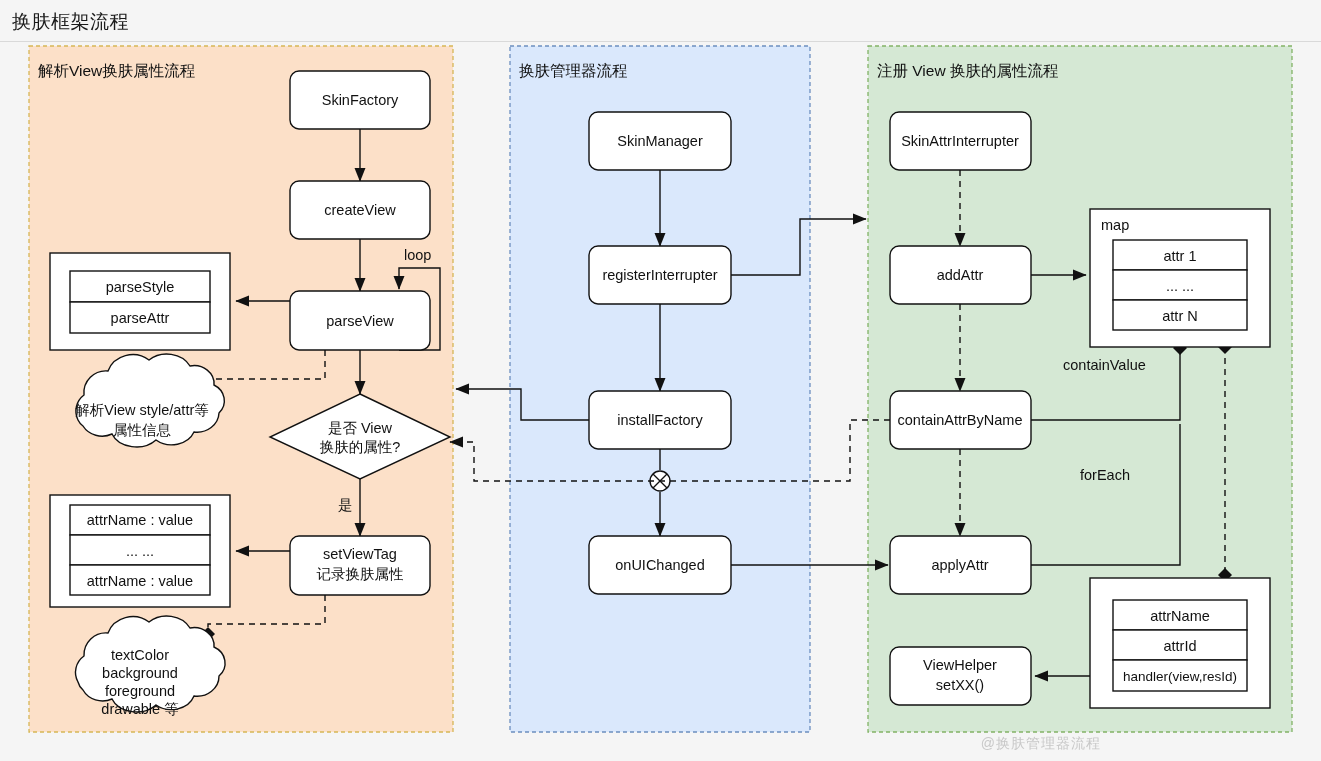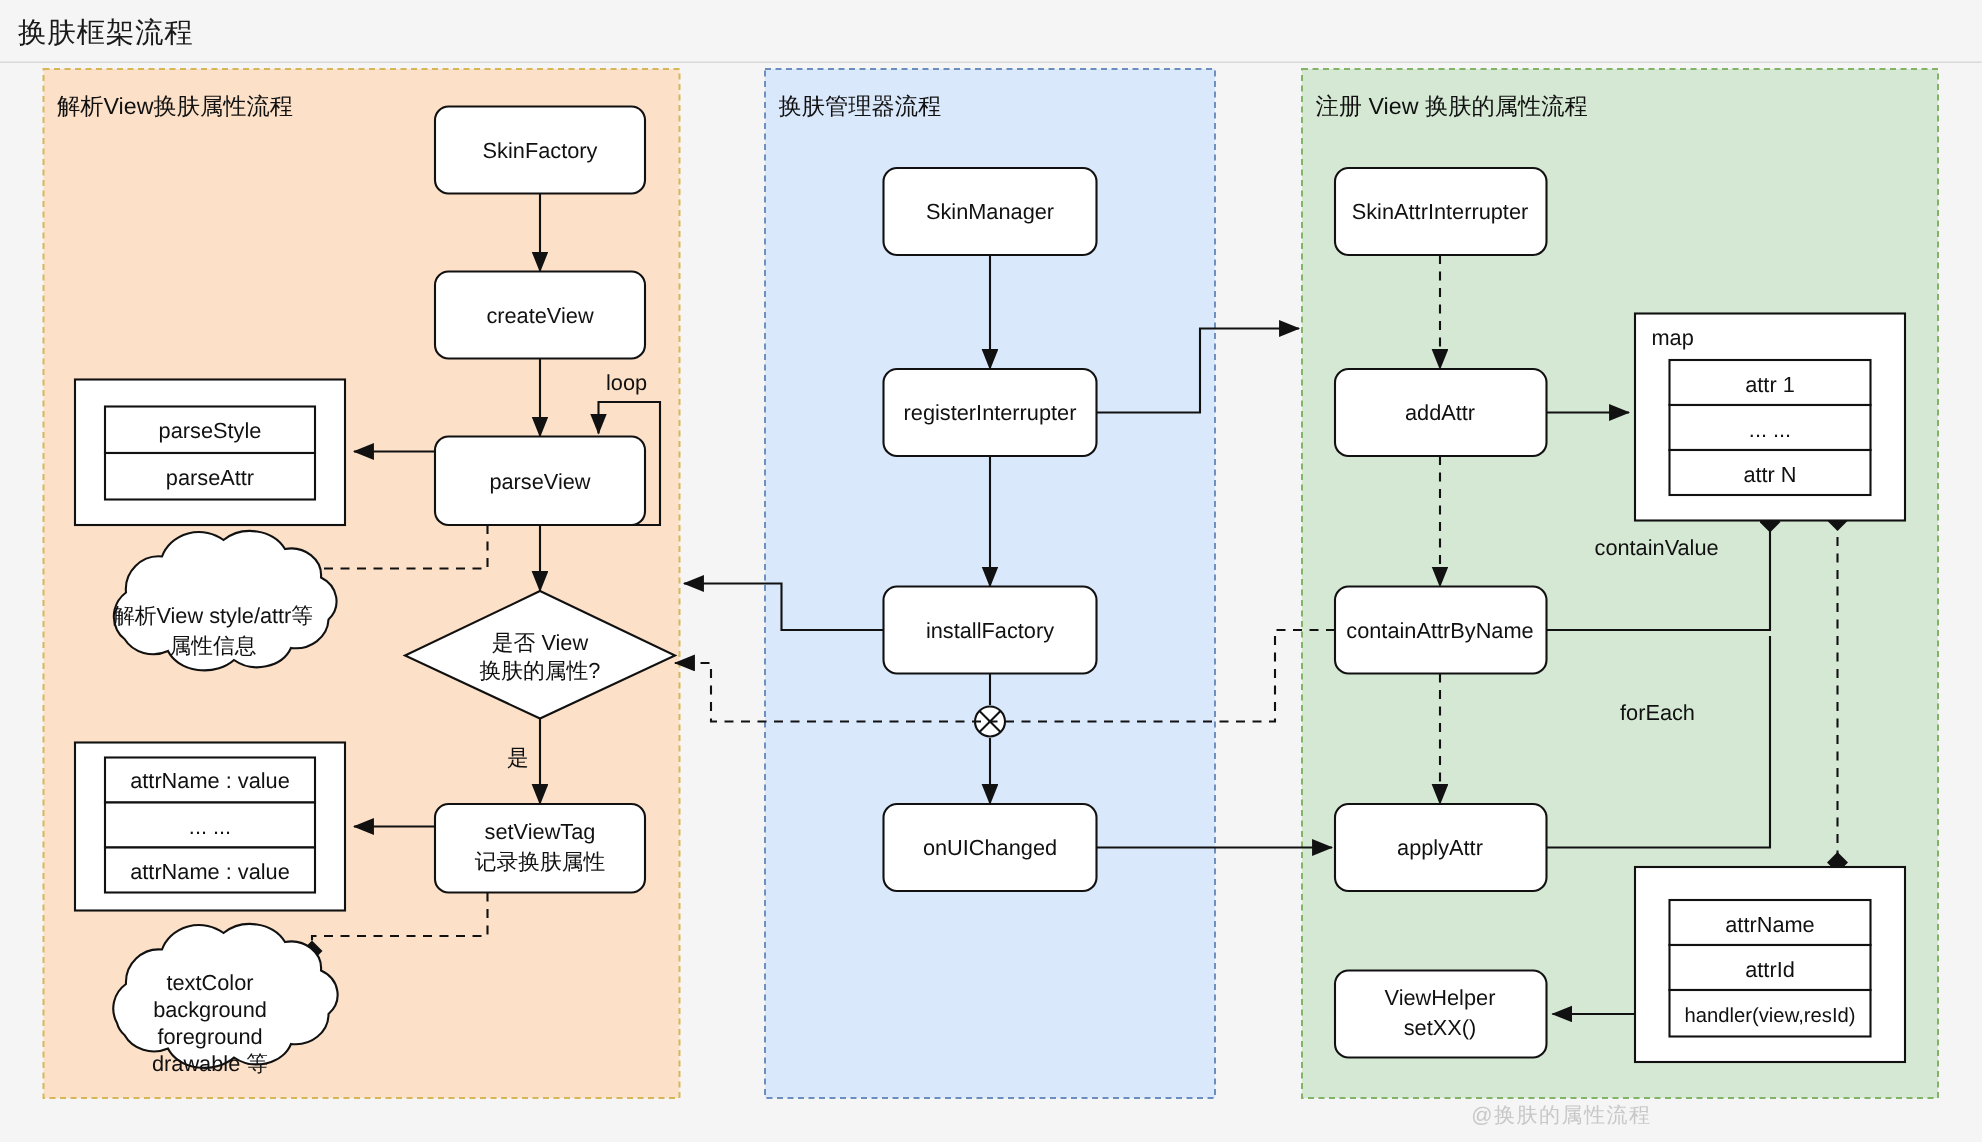--- a/index.html
+++ b/index.html
@@ -31,21 +31,21 @@
   .edge-d{stroke:#111111;stroke-width:1.4;fill:none;stroke-dasharray:6 5;}
   .cloud{fill:#ffffff;stroke:#111111;stroke-width:1.4;}
 </style>
 </head>
 <body>
 
 <div id="stage">
 
   <div class="hrule"></div>
   <div class="title">换肤框架流程</div>
-  <div class="watermark">@换肤的属性流程</div>
+  <div class="watermark">@换肤管理器流程</div>
 
   <svg width="1321" height="761">
     <defs>
       <marker id="arw" markerWidth="11" markerHeight="11" refX="9.5" refY="4" orient="auto">
         <path d="M0,0 L10,4 L0,8 z" fill="#111"></path>
       </marker>
       <marker id="arwd" markerWidth="11" markerHeight="11" refX="9.5" refY="4" orient="auto">
         <path d="M0,0 L10,4 L0,8 z" fill="#111"></path>
       </marker>
       <marker id="dia" markerWidth="12" markerHeight="12" refX="5" refY="5" orient="auto">

